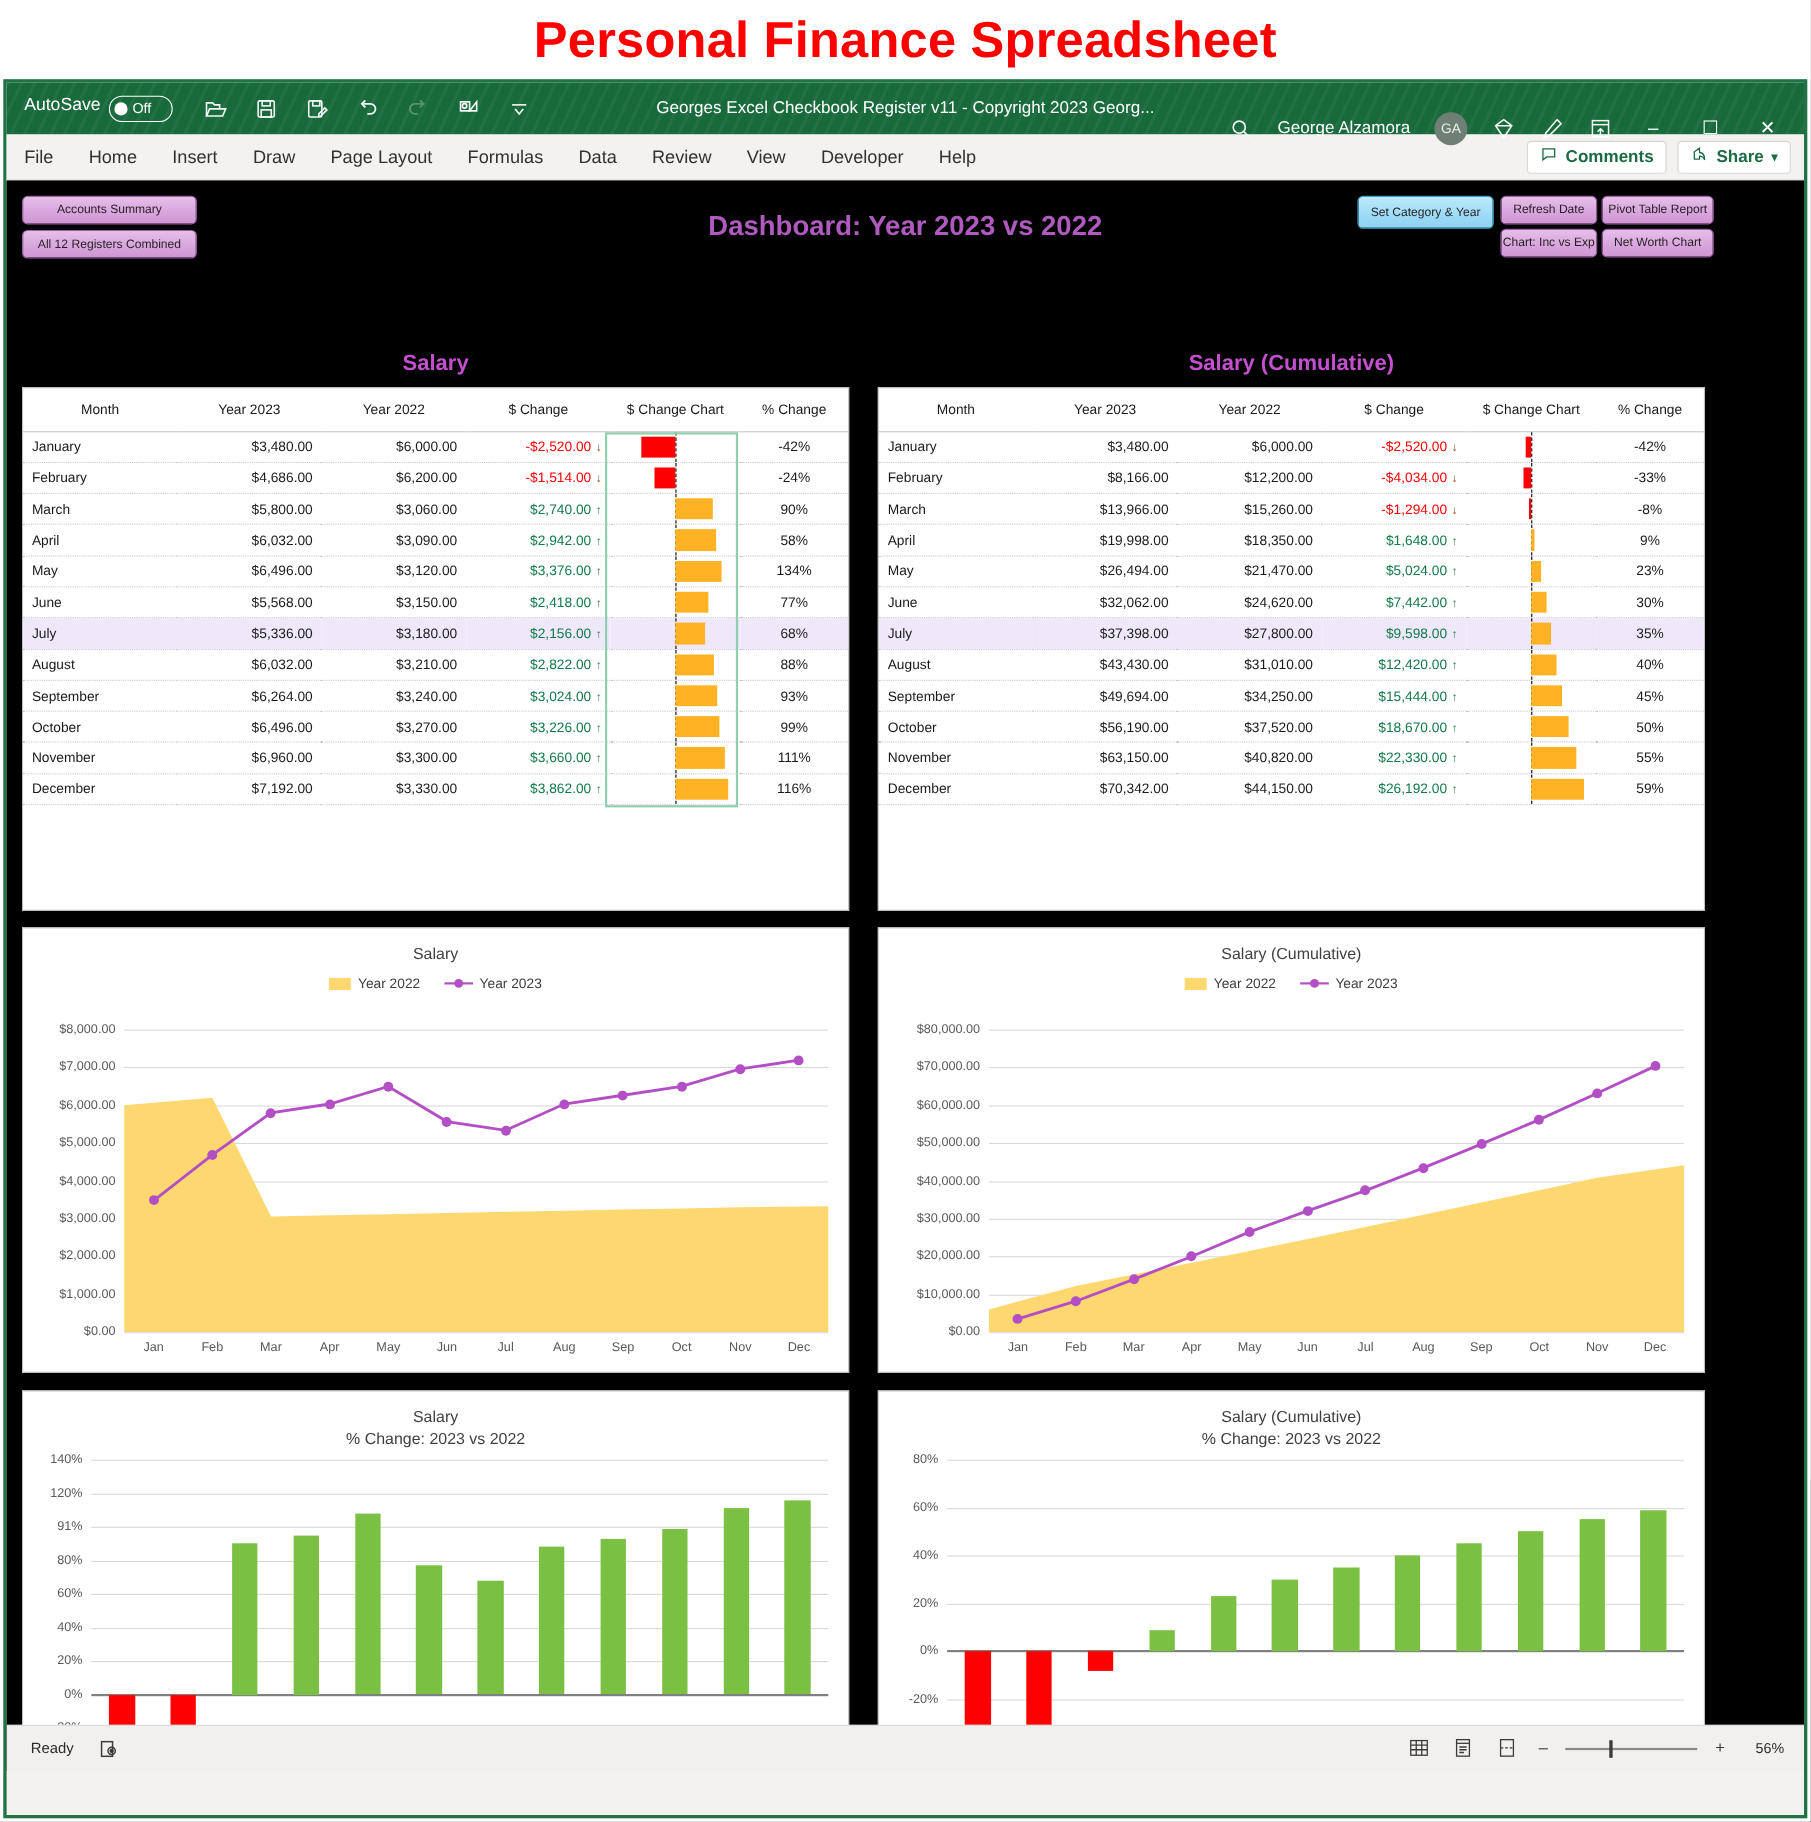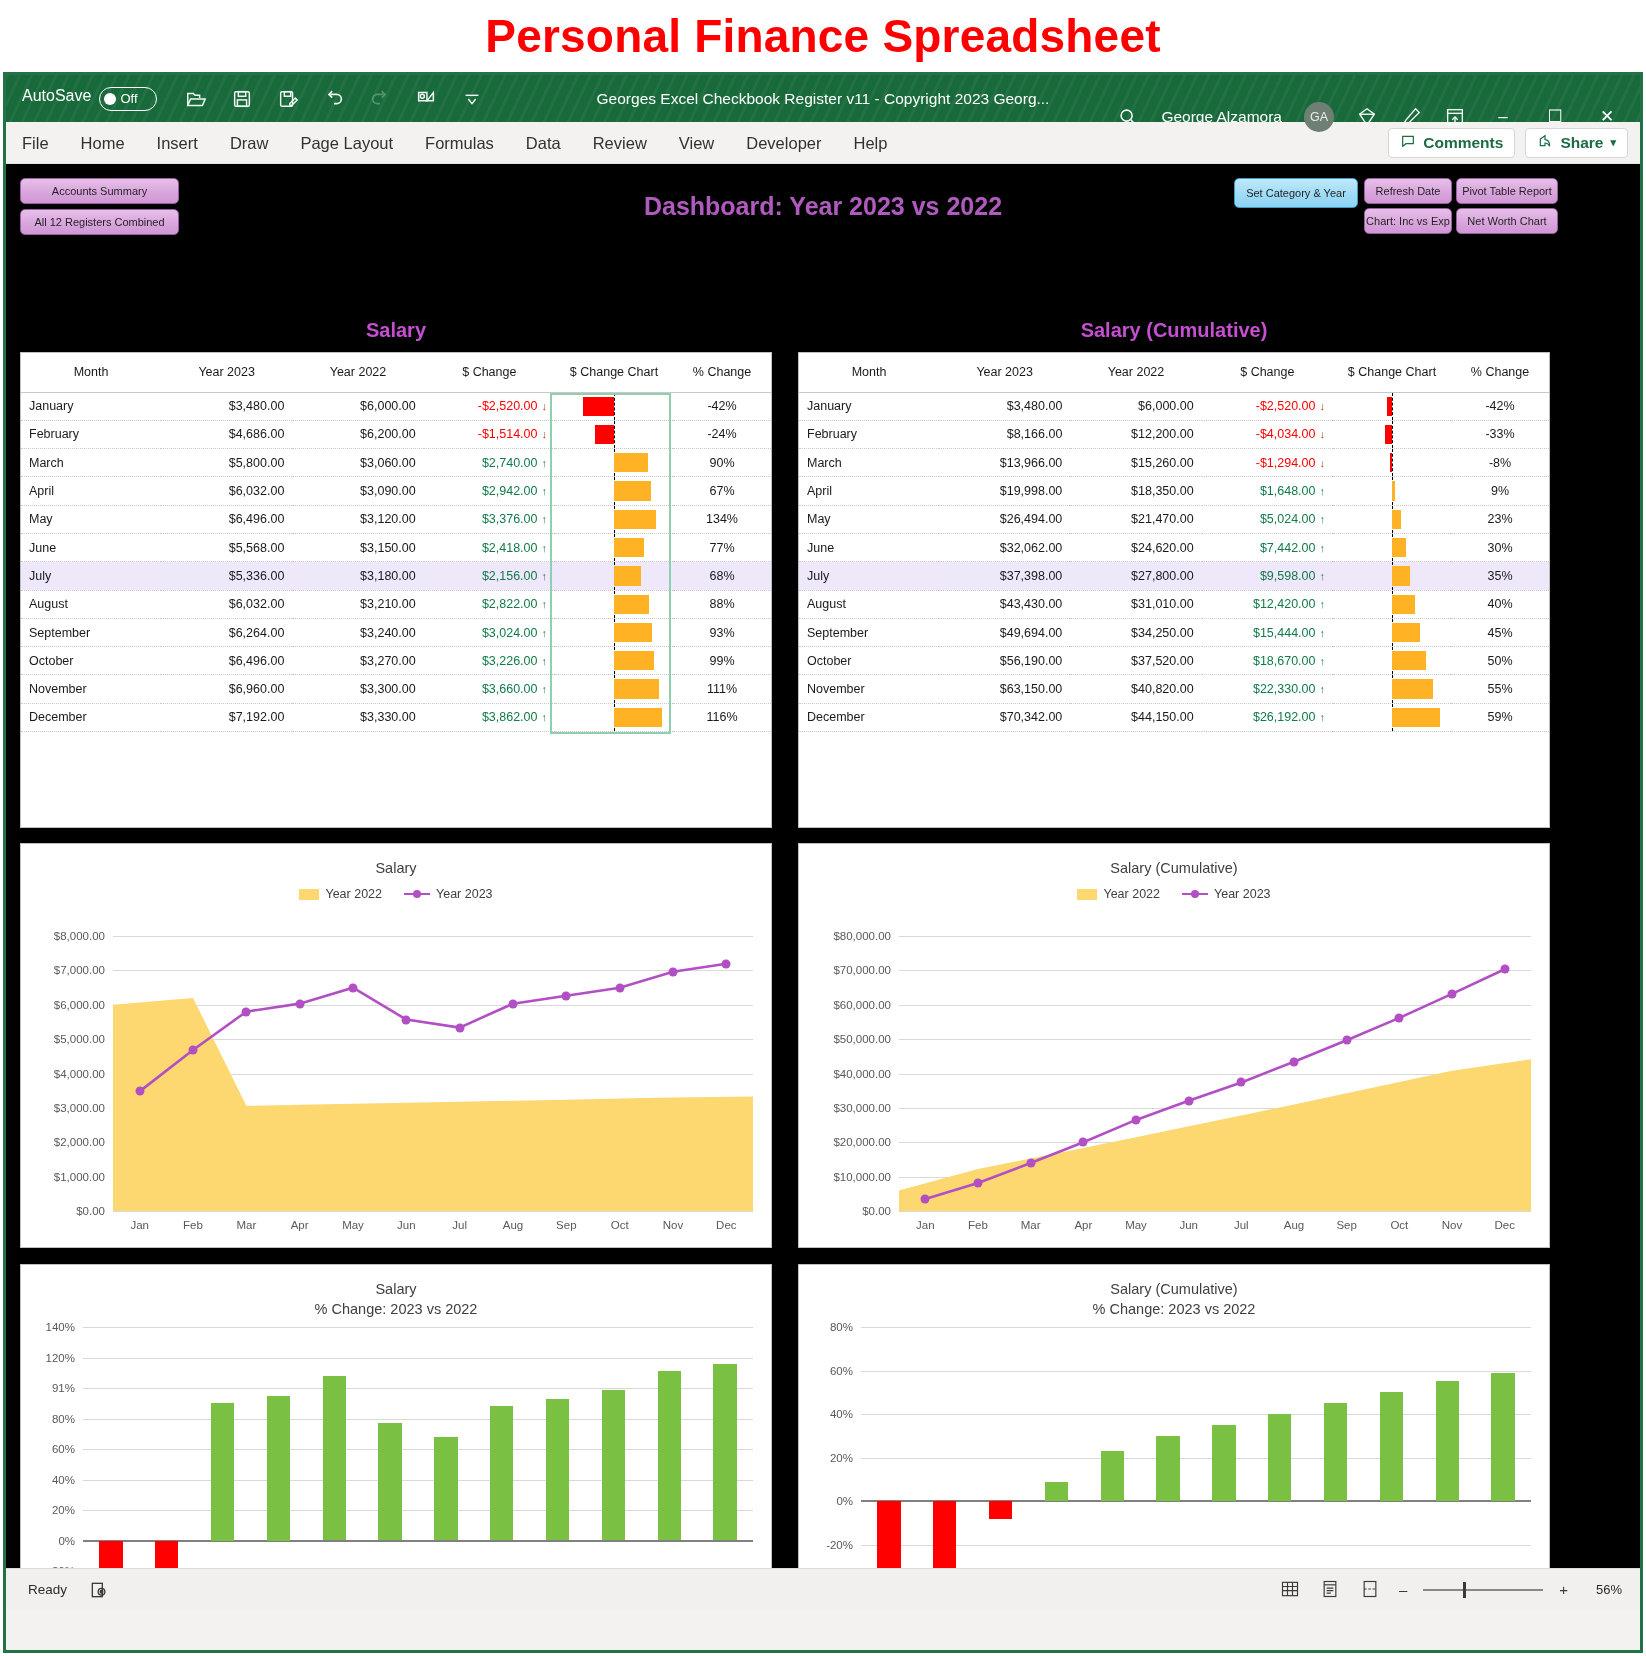--- a/index.html
+++ b/index.html
@@ -409,21 +409,21 @@
                 <td class="col-month">April</td>
                 <td class="col-y23">$6,032.00</td>
                 <td class="col-y22">$3,090.00</td>
                 <td class="col-chg"><span class="pos">$2,942.00</span><span class="arr arr-up">↑</span></td>
                 <td class="col-chart">
                   <span class="bar-wrap">
                     <span class="bar-axis" style="left:50%"></span>
                     <span class="bar pos" style="left:50%; width:37px;"></span>
                   </span>
                 </td>
-                <td class="col-pct">67%</td>
+                <td class="col-pct">58%</td>
               </tr>
               <tr>
                 <td class="col-month">May</td>
                 <td class="col-y23">$6,496.00</td>
                 <td class="col-y22">$3,120.00</td>
                 <td class="col-chg"><span class="pos">$3,376.00</span><span class="arr arr-up">↑</span></td>
                 <td class="col-chart">
                   <span class="bar-wrap">
                     <span class="bar-axis" style="left:50%"></span>
                     <span class="bar pos" style="left:50%; width:42px;"></span>

